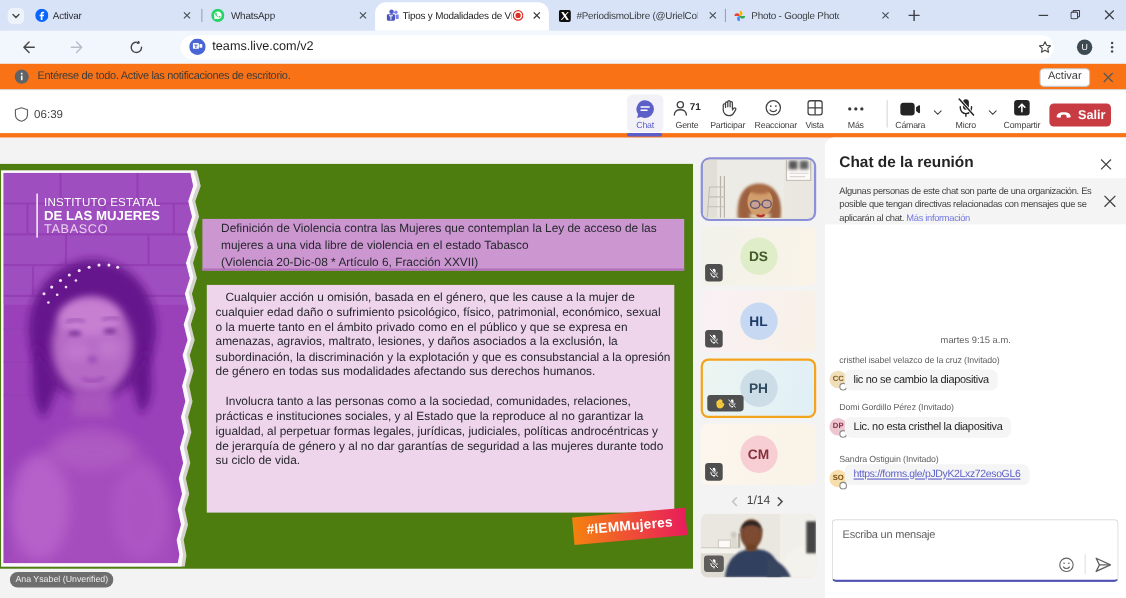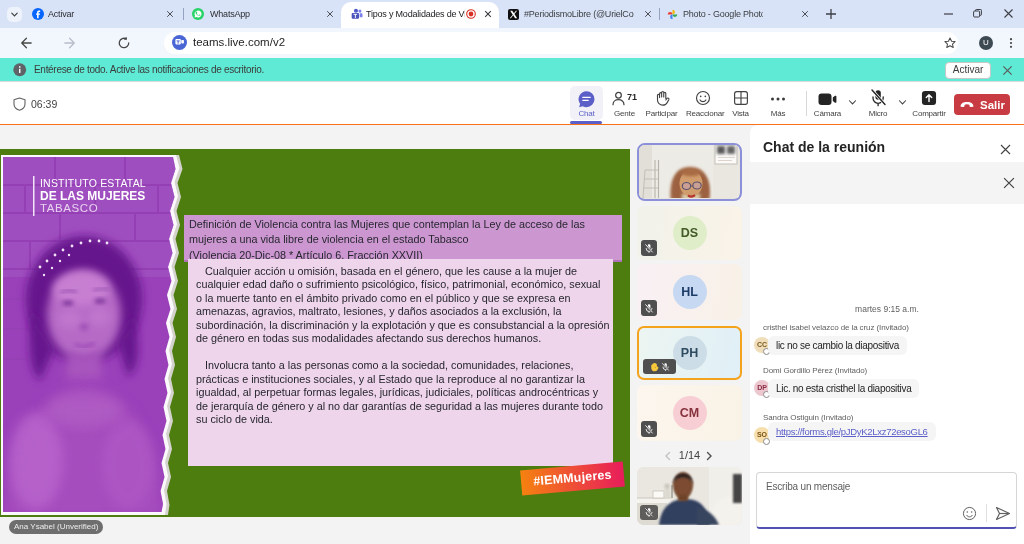--- a/index.html
+++ b/index.html
@@ -12,31 +12,31 @@
   #tabstrip { left:0; top:0; width:1024px; height:28px; background:#d9e3f7; }
   .ttext { position:absolute; top:9px; font-size:9px; letter-spacing:-0.2px; color:#2c2e33; white-space:nowrap; overflow:hidden; }
   .tx { position:absolute; top:10px; width:8px; height:8px; }
   .tabsep { position:absolute; top:8px; width:1px; height:12px; background:#95a3c0; }
 
   
   #ctoolbar { left:0; top:28px; width:1024px; height:30px; background:#f2f6fd;padding-left:10px; }
   #urlpill { position:absolute; left:164px; top:4px; width:794px; height:22px; background:#fff; border-radius:11px; }
 
   
-  #notif { left:0; top:58px; width:1024px; height:24px; background:#5eead4; border-bottom:1px solid #dbdbdb; }
-
-  
-  #teamsbar { left:0; top:82px; width:1024px; height:43px; background:#ffffff; border-bottom:1px solid #f97316; }
+  #notif { left:0; top:58px; width:1024px; height:24px; background:#f97316; border-bottom:1px solid #dbdbdb; }
+
+  
+  #teamsbar { left:0; top:82px; width:1024px; height:43px; background:#ffffff; border-bottom:4px solid #f97316; }
   .tlbl { position:absolute; top:27px; width:100%; text-align:center; font-size:8px; letter-spacing:-0.2px; color:#424242; }
   #salir { position:absolute; left:954px; top:12px; width:56px; height:21px; background:#c83b42; border-radius:4px; color:#fff; display:flex; align-items:center; justify-content:center; font-size:11.5px; font-weight:bold; }
 
   
   #slide { left:0; top:149px; width:630px; height:368px; background:#4d7c0f; }
   #annot { left:9px; top:520px; height:14px; background:#6e6e6e; border-radius:7px; color:#ededed; font-size:8px; line-height:14px; padding:0 5px; }
-  #box1 { left:184px; top:66px; width:438px; height:47px; background:#cc97d1; color:#26262e; font-size:10.8px; line-height:15.4px; padding:2px 0 0 5px; border-bottom:2px solid #b172ba; }
+  #box1 { left:184px; top:50px; width:438px; height:47px; background:#cc97d1; color:#26262e; font-size:10.8px; line-height:15.4px; padding:2px 0 0 17px; border-bottom:2px solid #b172ba; }
   #box2 { left:188px; top:110px; width:425px; height:207px; background:#eed5eb; color:#26262e; font-size:10.8px; line-height:13.4px; padding:6px 0 0 8px; }
   #ribbon { left:521px; top:317px; width:103px; height:25px; background:linear-gradient(92deg,#f5820f,#e81c5c); transform:rotate(-5deg); color:#fff; font-weight:bold; font-size:12.5px; text-align:center; line-height:25px; letter-spacing:0.2px; }
 
   
   .vtile { position:absolute; left:637px; width:105px; border-radius:7px; overflow:hidden; }
   .avcirc { position:absolute; left:50%; top:50%; transform:translate(-50%,-50%); width:34px; height:34px; border-radius:50%; text-align:center; line-height:34px; font-size:12.5px; font-weight:bold; }
   .micbadge { position:absolute; left:4px; bottom:4px; width:16px; height:16px; background:#4f4f4f; border-radius:3px; display:flex; align-items:center; justify-content:center; }
 
   
   #chat { left:750px; top:125px; width:274px; height:419px; background:#fff; border-radius:8px 0 0 0; }
@@ -490,20 +490,21 @@
     </div>
 </div>
 
 <div class="abs" id="chat">
   <div class="abs" style="left:13px;top:14px;font-size:14px;font-weight:bold;color:#242424;">Chat de la reunión</div>
   <svg class="abs" style="left:250px;top:19px" width="11" height="11" viewBox="0 0 11 11">
       <path d="M1 1 L10 10 M10 1 L1 10" stroke="#424242" stroke-width="1.1"></path>
     </svg>
 
   <div class="abs" style="left:0;top:37px;width:274px;height:42px;background:#f4f4f4;"></div>
+  <div class="abs" style="left:13px;top:42px;width:240px;font-size:8.5px;letter-spacing:-0.3px;line-height:12.3px;color:#424242;">Algunas personas de este chat son parte de una organización. Es<br>posible que tengan directivas relacionadas con mensajes que se<br>aplicarán al chat. <span style="color:#7479dc;">Más información</span></div>
   <svg class="abs" style="left:253px;top:52px" width="12" height="12" viewBox="0 0 11 11">
       <path d="M1 1 L10 10 M10 1 L1 10" stroke="#424242" stroke-width="1.1"></path>
     </svg>
 
   <div class="abs" style="left:0;top:179px;width:274px;text-align:center;font-size:8.5px;color:#616161;">martes 9:15 a.m.</div>
 
   <div class="mname" style="left:13px;top:198px;">cristhel isabel velazco de la cruz (Invitado)</div>
   <div class="cavat" style="left:4px;top:212px;background:#f0ddba;color:#7a5c20;">CC</div>
   <div class="pres" style="left:13px;top:223px;"></div>
   <div class="bubble" style="left:18px;top:211px;">lic no se cambio la diapositiva</div>

